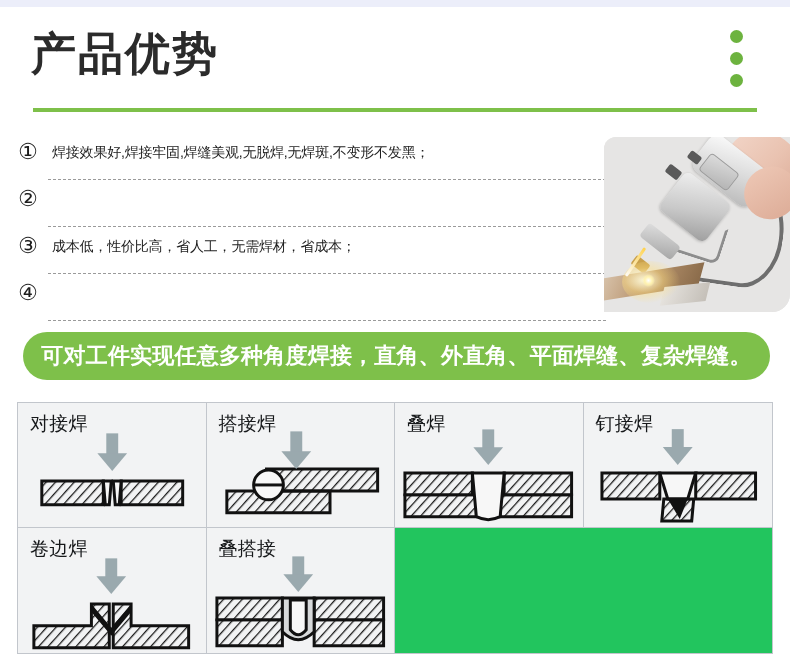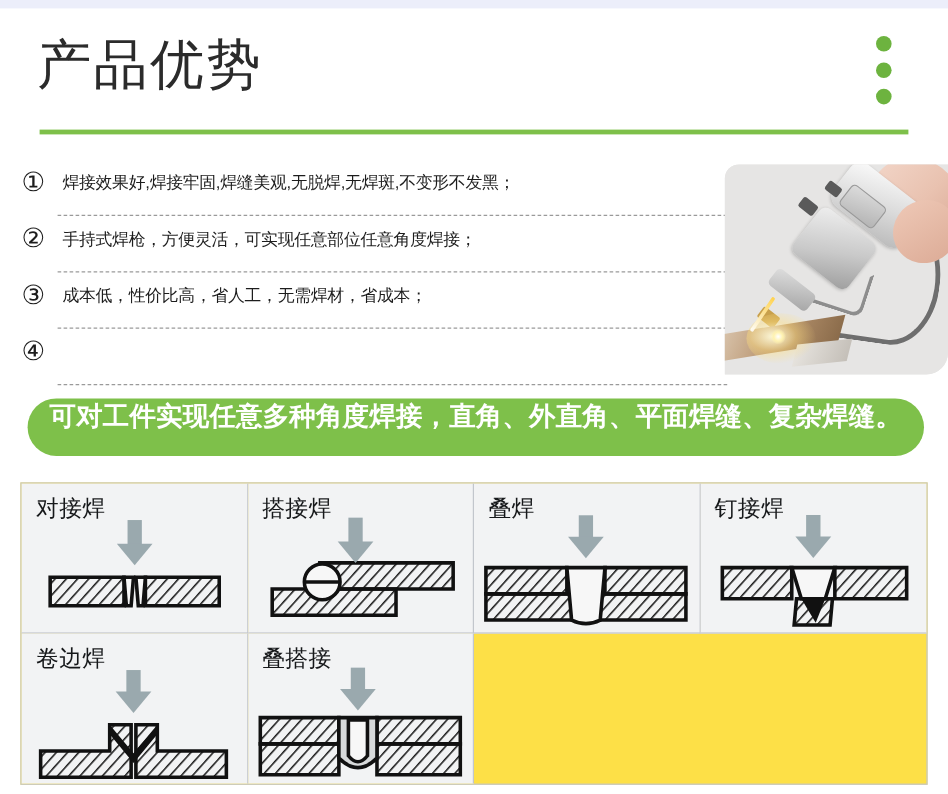--- a/index.html
+++ b/index.html
@@ -20,21 +20,21 @@
     position: absolute; left: 0; top: 0;
     width: 790px; height: 7px;
     background: #eceefa;
   }
 
   
   .page-title {
     position: absolute;
     left: 31px; top: 26px;
     font-size: 45px;
-    font-weight: 400;
+    font-weight: 700;
     letter-spacing: 2px;
     color: #2b2b2b;
     line-height: 1.25;
     white-space: nowrap;
   }
   .dot-stack {
     position: absolute;
     left: 730px; top: 30px;
     display: flex;
     flex-direction: column;
@@ -233,38 +233,38 @@
   }
 
   
   .green-banner {
     position: absolute;
     left: 23px; top: 332px;
     width: 747px; height: 48px;
     background: #7ec04a;
     border-radius: 24px;
     display: flex;
-    align-items: flex-start;
+    align-items: center;
     justify-content: center;
   }
   .green-banner-text {
     font-size: 22px;
     font-weight: 700;
     color: #ffffff;
     letter-spacing: 0.2px;
     white-space: nowrap;
   }
 
   
   .weld-grid {
     position: absolute;
     left: 17px; top: 402px;
     width: 756px; height: 252px;
     border: 1px solid #c2c6cc;
-    background: #fde047;
+    background: #22c55e;
     display: grid;
     grid-template-columns: repeat(4, 1fr);
     grid-template-rows: repeat(2, 1fr);
   }
   .weld-cell {
     position: relative;
     border-right: 1px solid #c2c6cc;
     border-bottom: 1px solid #c2c6cc;
     background: #f2f3f4;
     overflow: hidden;
@@ -305,21 +305,20 @@
   <div class="adv-list">
 
     <div class="adv-row">
       <span class="adv-num">①</span>
       <span class="adv-text">焊接效果好,焊接牢固,焊缝美观,无脱焊,无焊斑,不变形不发黑；</span>
     </div>
     <div class="adv-sep"></div>
 
     <div class="adv-row">
       <span class="adv-num">②</span>
-      <span class="adv-text">手持式焊枪，方便灵活，可实现任意部位任意角度焊接；</span>
     </div>
     <div class="adv-sep"></div>
 
     <div class="adv-row">
       <span class="adv-num">③</span>
       <span class="adv-text">成本低，性价比高，省人工，无需焊材，省成本；</span>
     </div>
     <div class="adv-sep"></div>
 
     <div class="adv-row">

